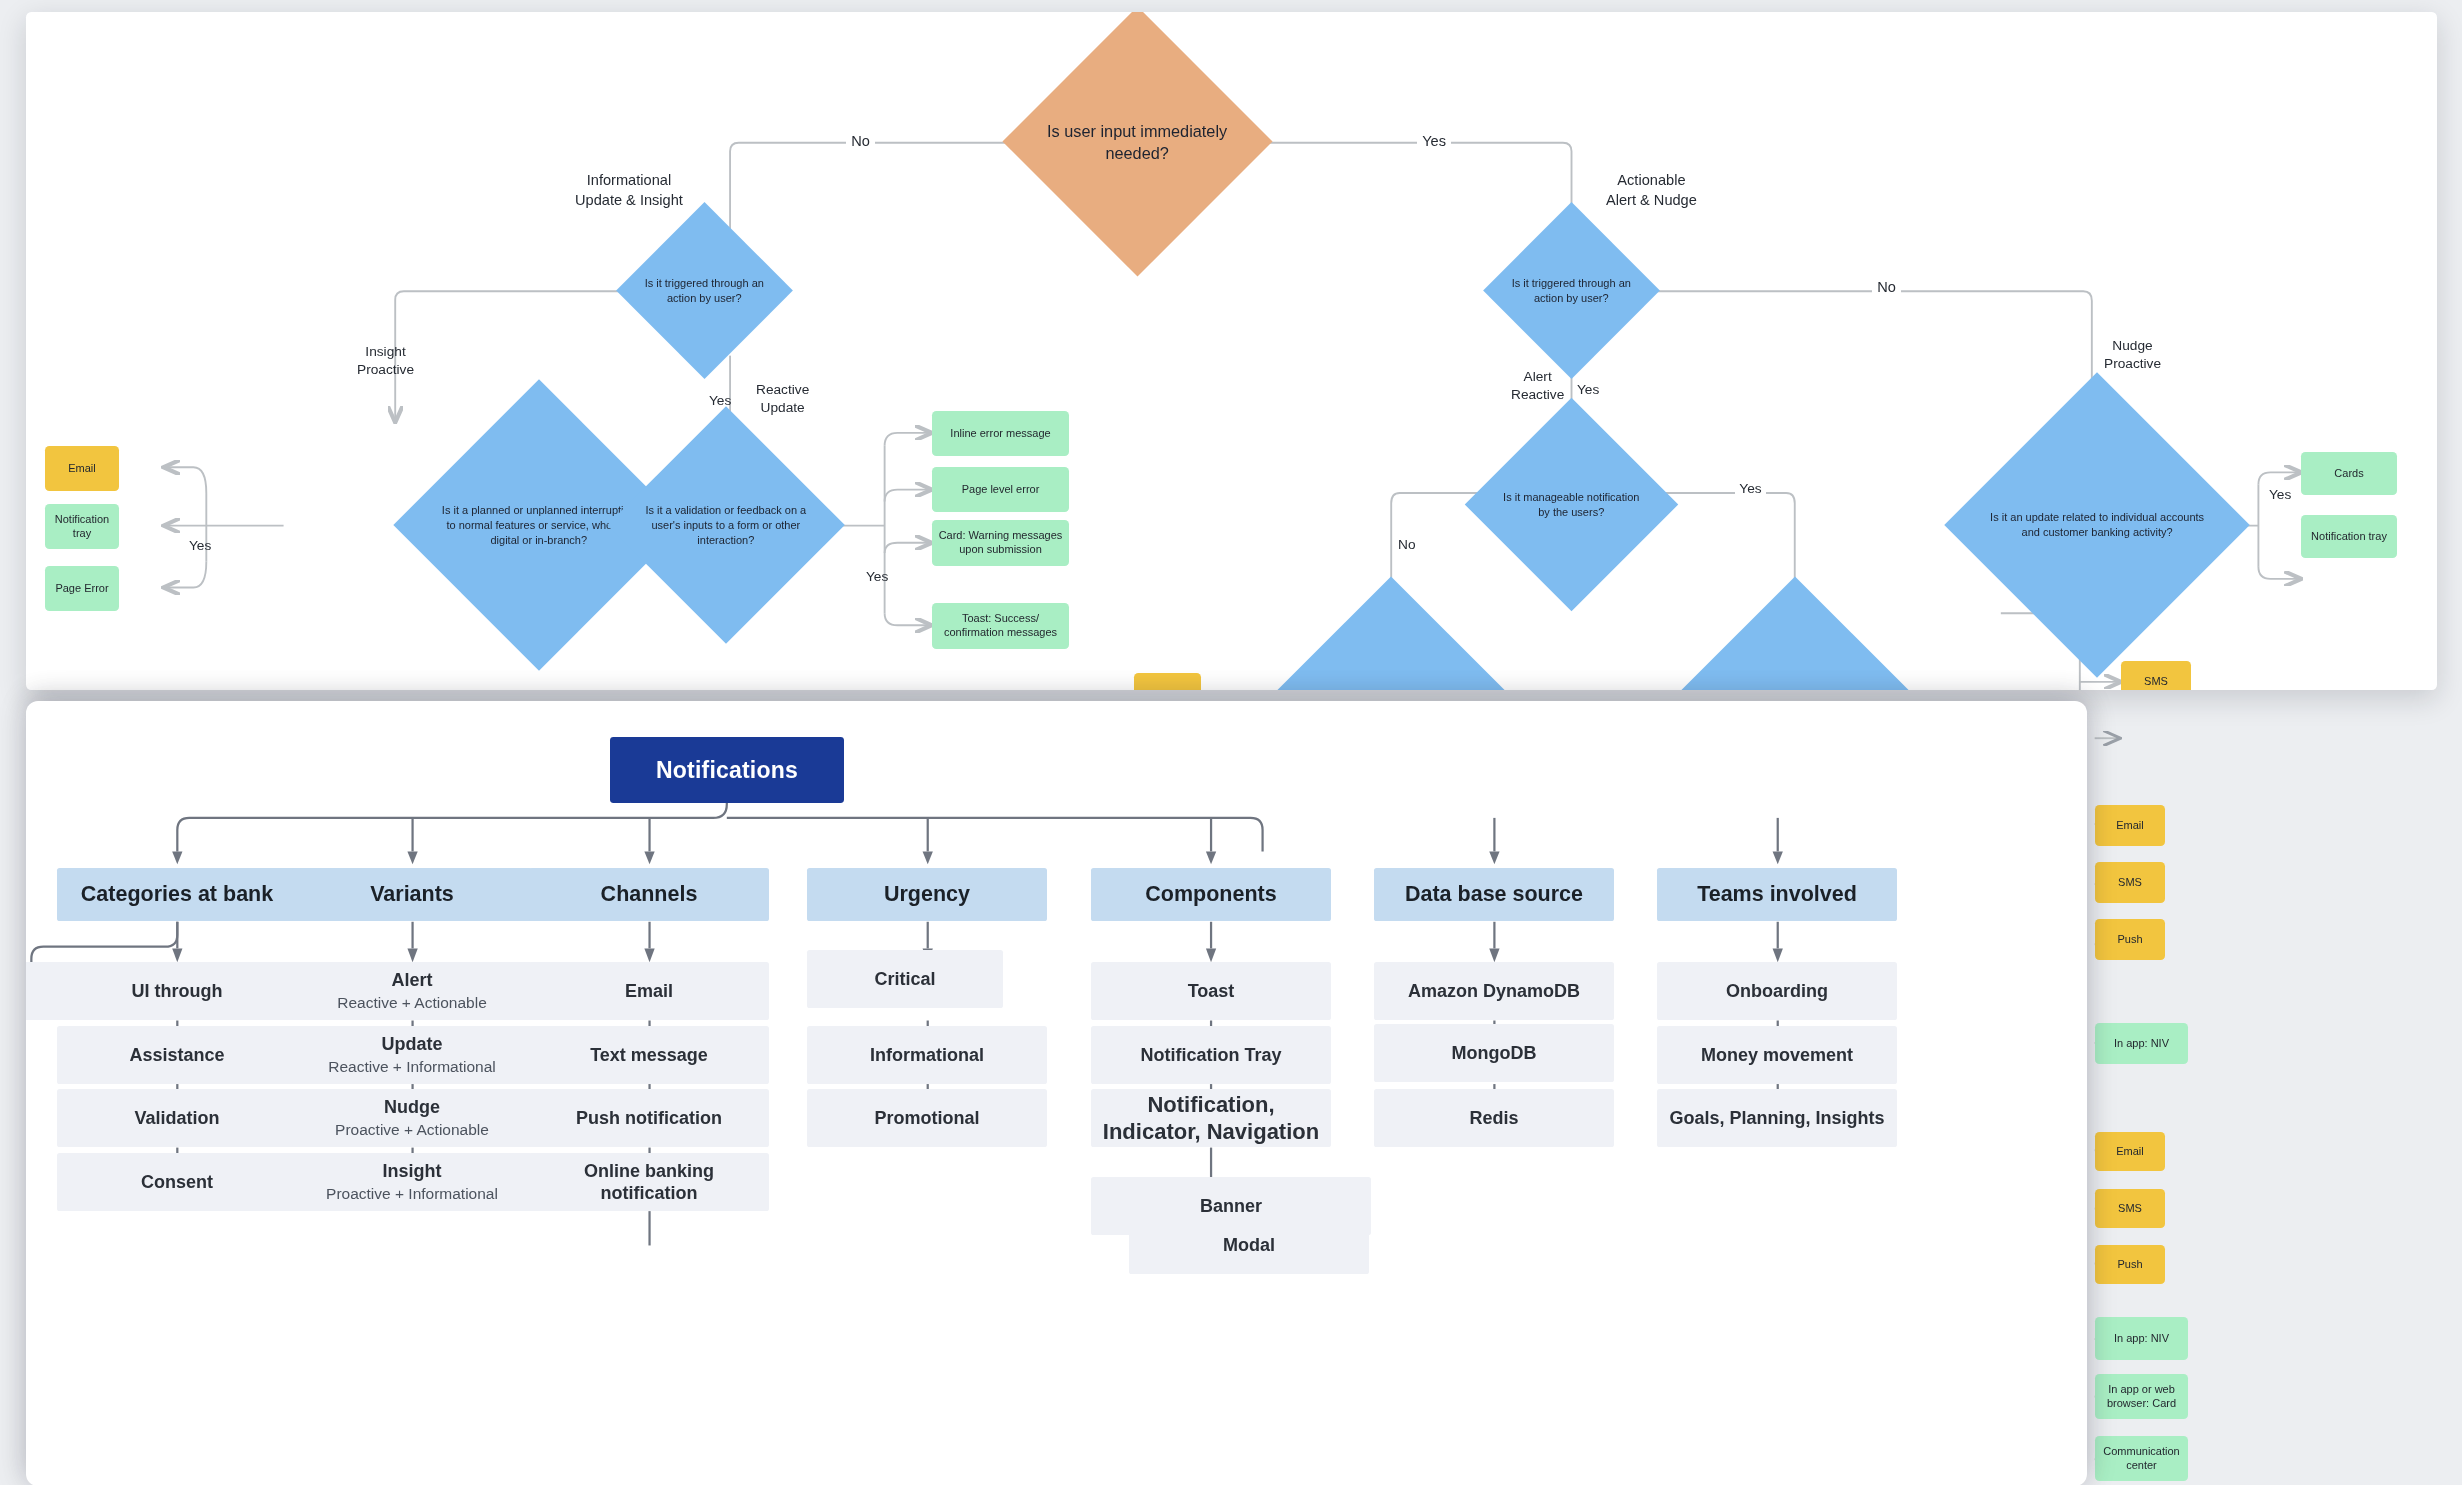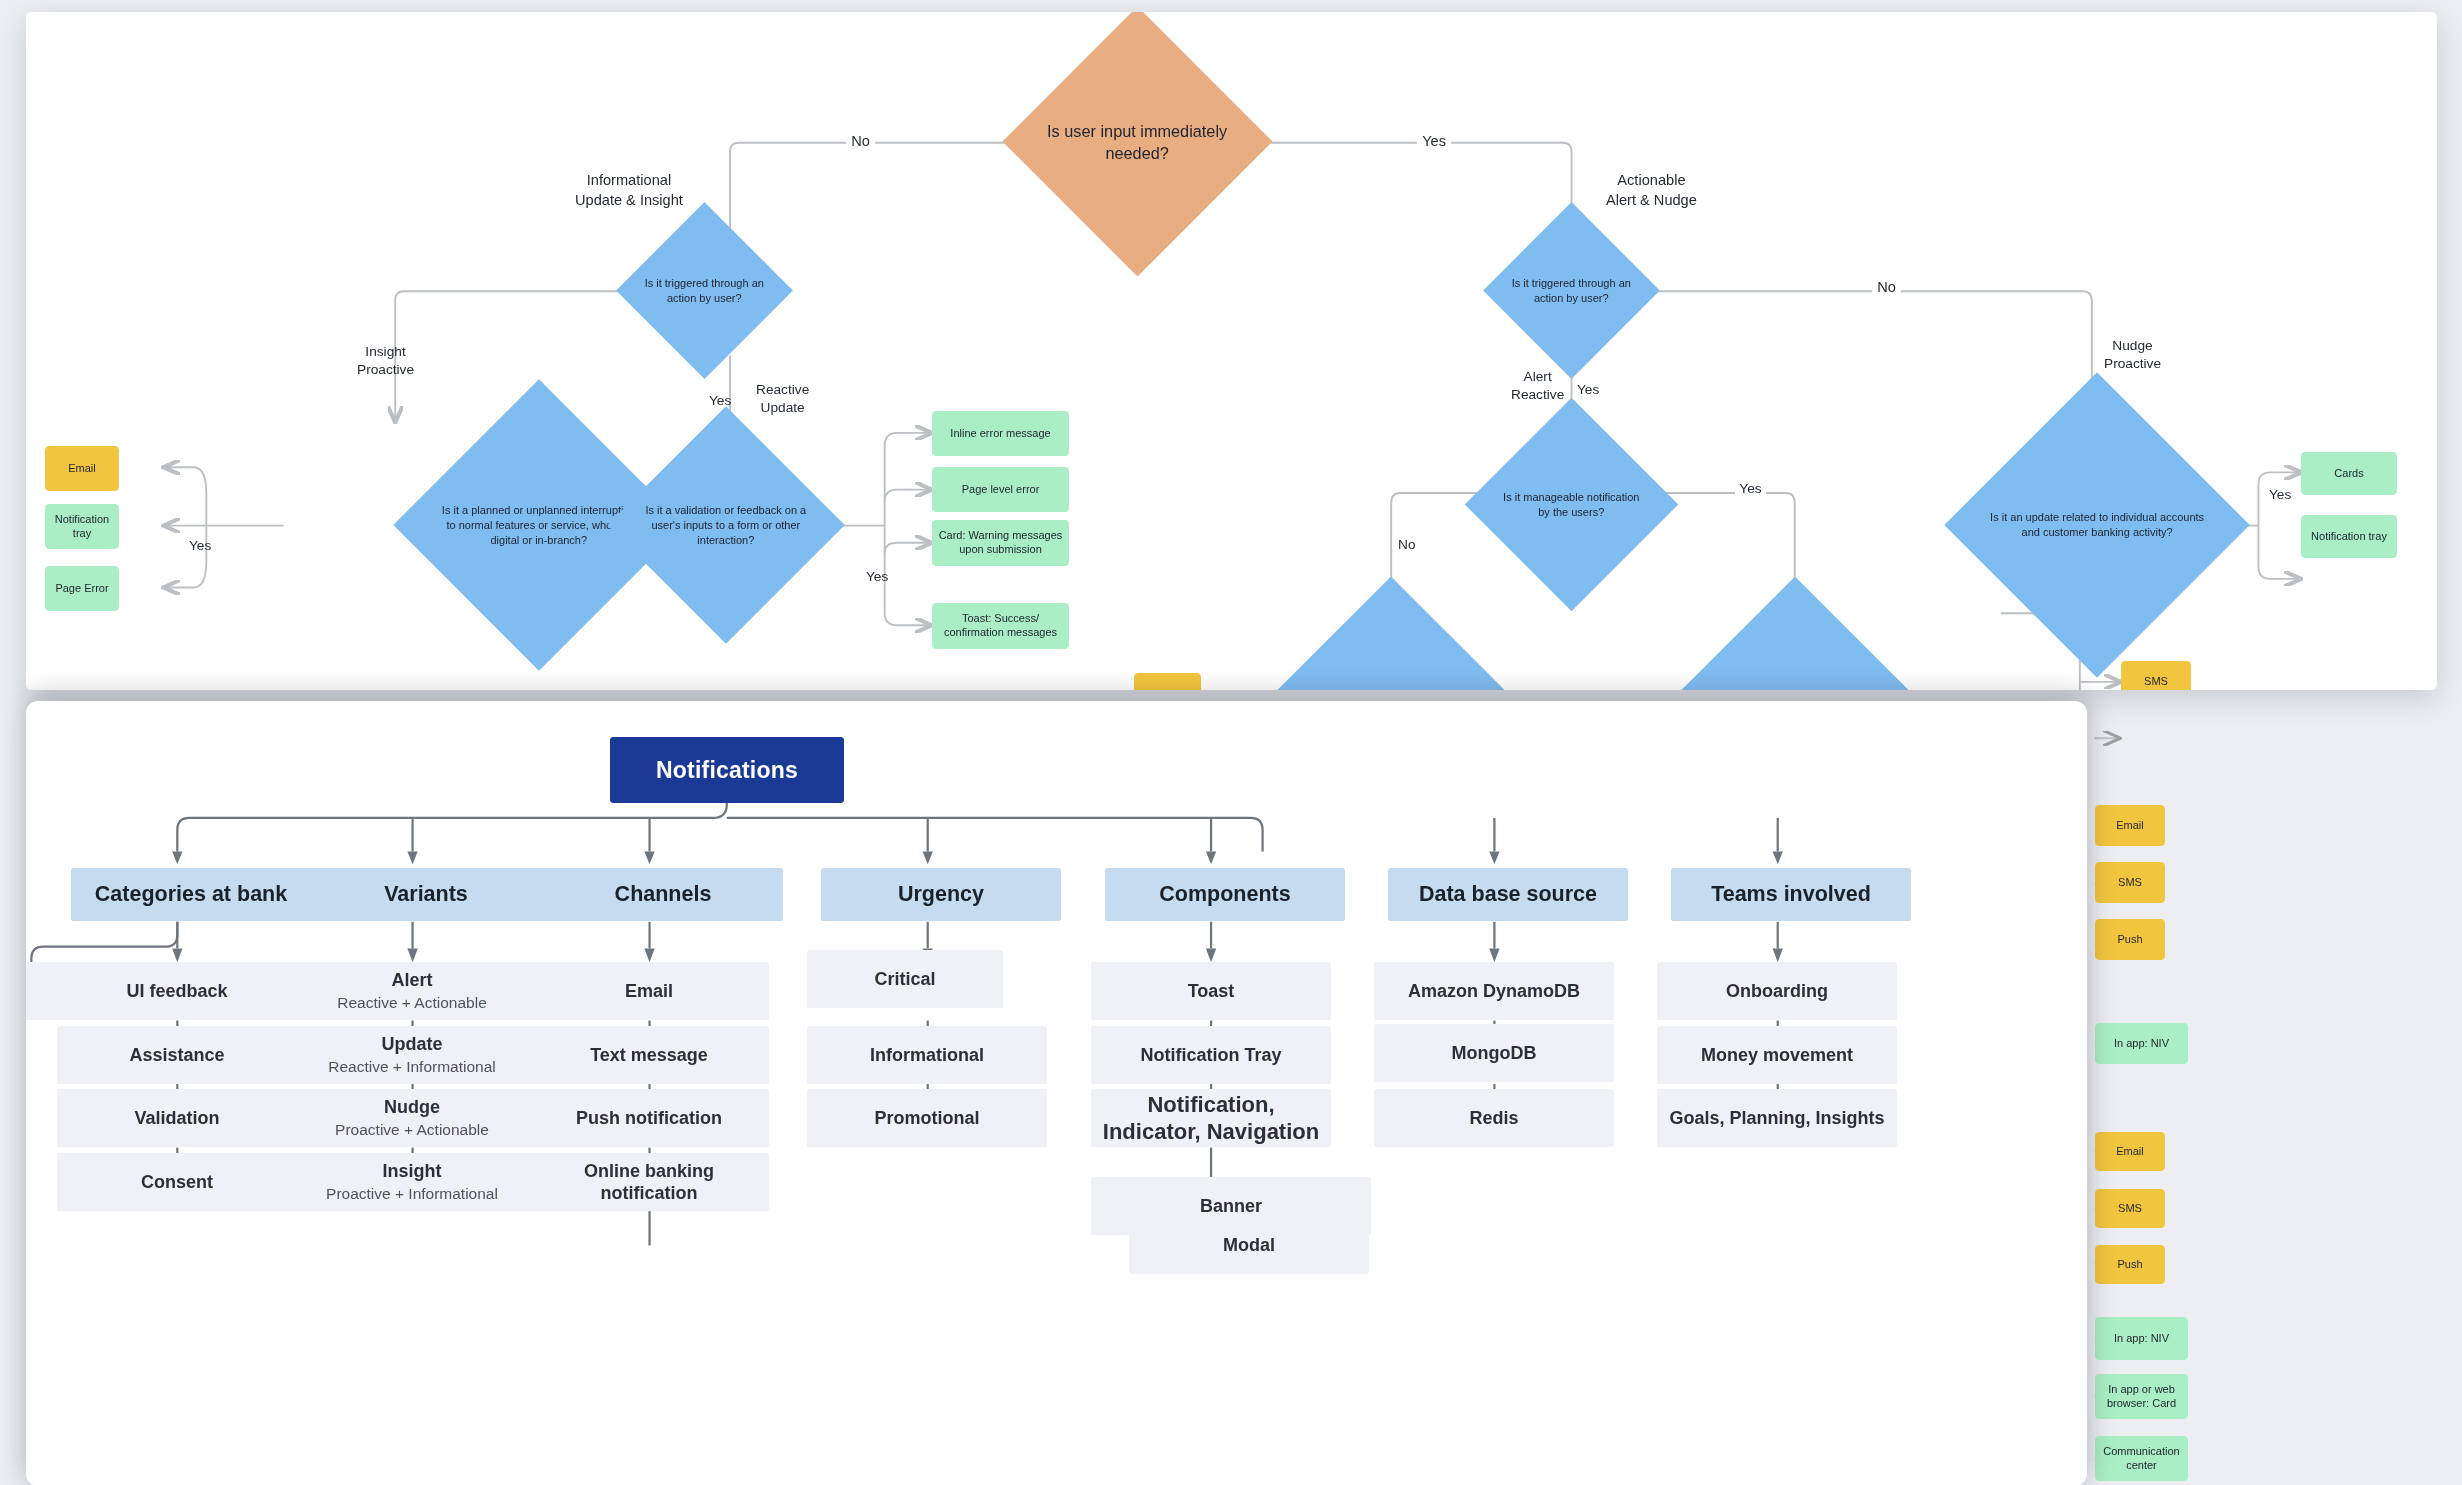--- a/index.html
+++ b/index.html
@@ -65,21 +65,21 @@
     position:absolute;left:704px;top:36px;width:234px;height:66px;
     background:#1A3A96;color:#fff;border-radius:3.4px;
     display:flex;align-items:center;justify-content:center;
     font-size:23px;font-weight:bold;letter-spacing:0.2px;
   }
 
   .col-head{
     position:absolute;top:167px;height:53px;
     background:#C4DBF0;color:#1b2128;border-radius:2.6px;
     display:flex;align-items:center;justify-content:center;
-    font-size:21.5px;font-weight:bold;margin-left:14px;
+    font-size:21.5px;font-weight:bold;
   }
 
   .cell{
     position:absolute;background:#EFF1F6;border-radius:2.6px;
     display:flex;flex-direction:column;align-items:center;justify-content:center;
     color:#2b3038;text-align:center;box-sizing:border-box;padding:3.4px 6.9px;
   }
   .cell .t1{font-size:18px;font-weight:bold;line-height:1.25;}
   .cell .t2{font-size:15.5px;color:#4c535e;line-height:1.3;margin-top:1.7px;}
 
@@ -335,21 +335,21 @@
         <span>Data base source</span>
       </div>
     <div class="col-head" style="left:1751px;width:240px;">
         <span>Teams involved</span>
       </div>
 
     <div class="cell" style="left:-26px;top:261px;width:215px;height:58px;">
       </div>
 
     <div class="cell" style="left:151px;top:261px;width:240px;height:58px;">
-      <span class="t1">UI feedback</span>
+      <span class="t1">UI through</span>
       </div>
     <div class="cell" style="left:151px;top:325px;width:240px;height:58px;">
       <span class="t1">Assistance</span>
       </div>
     <div class="cell" style="left:151px;top:388px;width:240px;height:58px;">
       <span class="t1">Validation</span>
       </div>
     <div class="cell" style="left:151px;top:452px;width:240px;height:58px;">
       <span class="t1">Consent</span>
       </div>

